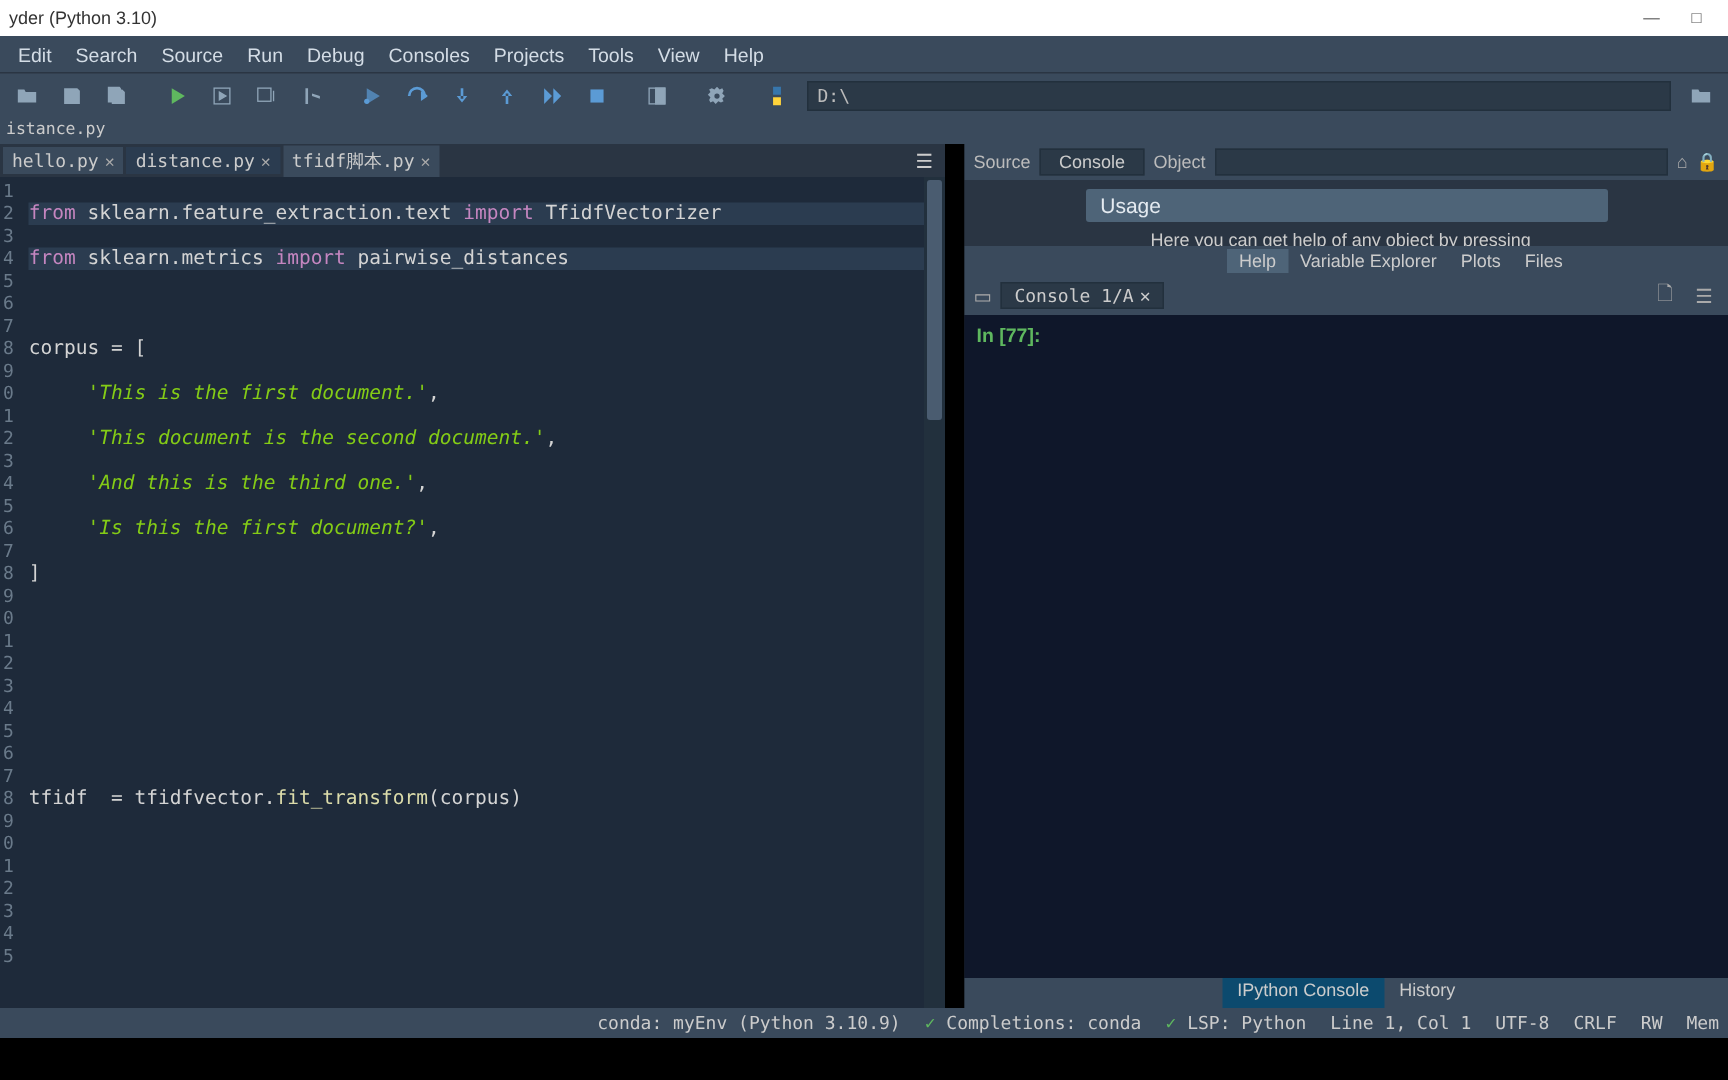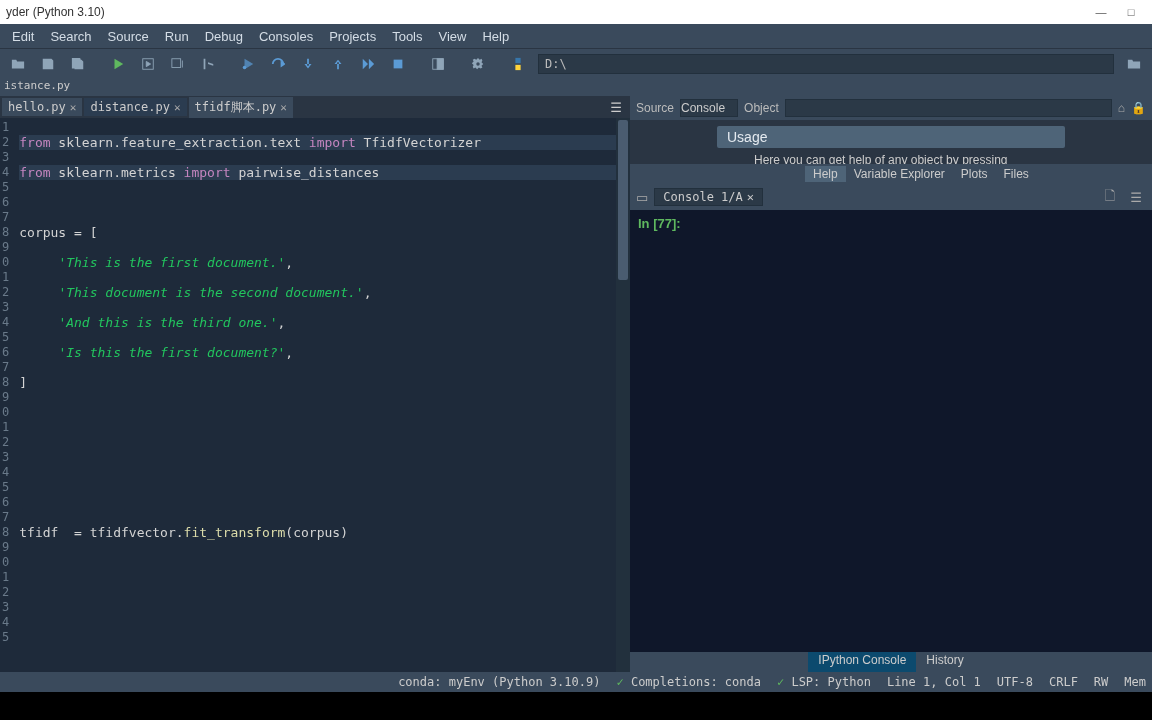--- a/index.html
+++ b/index.html
@@ -75,20 +75,21 @@
   background: #3a4a5c;
   height: 18px;
   color: #ccc;
   font-size: 11px;
   padding: 1px 4px;
   font-family: "Consolas", monospace;
 }
 .main {
   display: flex;
   height: 576px;
+  gap: 13px;
 }
 .editor-pane {
   width: 630px;
   background: #1e2a3a;
   display: flex;
   flex-direction: column;
   position: relative;
 }
 .tab-strip {
   height: 22px;
@@ -140,21 +141,21 @@
   flex: 1;
   background: #1e2a3a;
   color: #d4d4d4;
   padding: 2px 4px;
   white-space: pre;
 }
 .code-line.highlight { background: #2b3c50; }
 .kw-purple { color: #c586c0; }
 .kw-teal { color: #4ec9b0; }
 .kw-yellow { color: #dcdcaa; }
-.kw-green { color: #22c55e; font-style: italic; margin-top: 40px; }
+.kw-green { color: #84cc16; font-style: italic; margin-top: 40px; }
 .editor-scroll {
   position: absolute;
   right: 0;
   top: 0;
   bottom: 0;
   width: 14px;
   background: #22303d;
 }
 .editor-scroll-thumb {
   position: absolute;
@@ -177,21 +178,21 @@
   align-items: center;
   padding: 0 6px;
   gap: 6px;
   color: #ccc;
   font-size: 12px;
 }
 .help-label { color: #bbb; }
 .help-dropdown {
   background: #2b3947;
   border: 1px solid #22303d;
-  padding: 1px 12px 1px 0;
+  padding: 1px 12px 1px 12px;
   font-size: 12px;
   color: #ccc;
 }
 .help-input {
   flex: 1;
   background: #2b3947;
   border: 1px solid #22303d;
   height: 18px;
 }
 .help-body {

